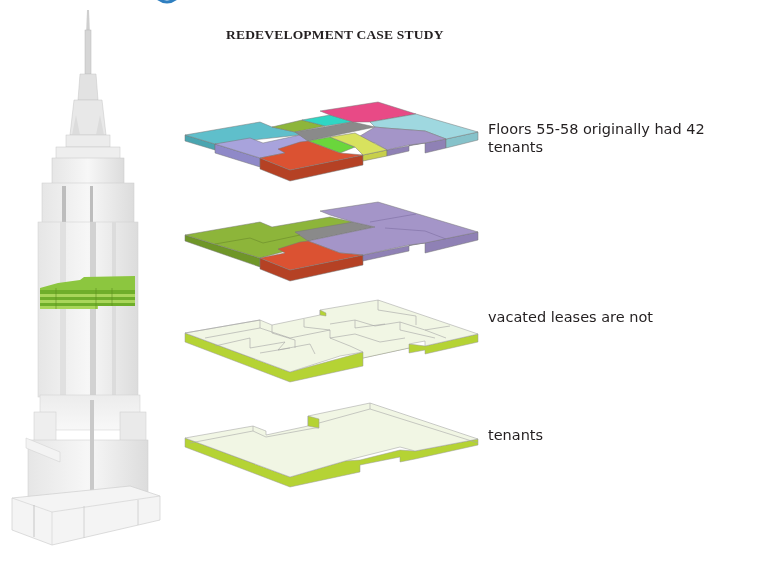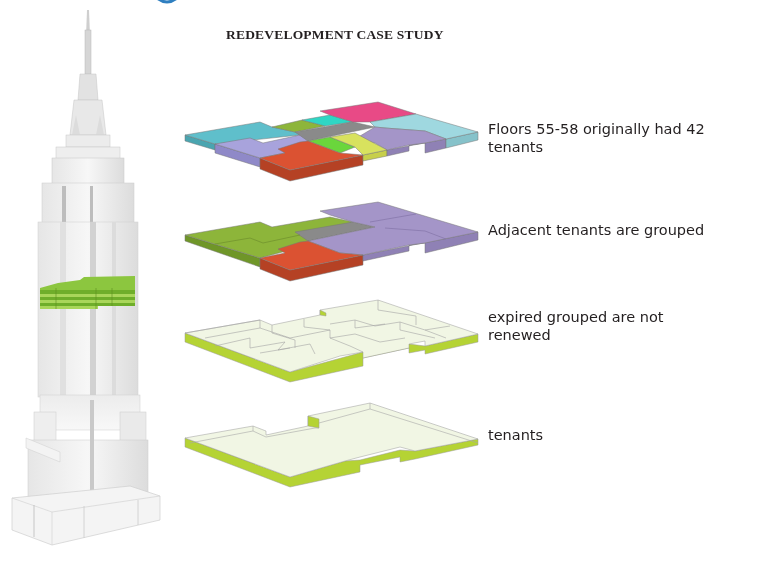--- a/index.html
+++ b/index.html
@@ -169,21 +169,19 @@
     <line x1="190" y1="8" x2="190" y2="14"></line>
     <line x1="73" y1="31" x2="73" y2="36"></line>
   </g>
 </svg>
 
 <div class="caption" style="top:120px">
   <div>Floors 55-58 originally had 42</div>
   <div>tenants</div>
 </div>
 <div class="caption" style="top:221px">
-  <div>Adjacent tenants are grouped</div>
 </div>
 <div class="caption" style="top:308px">
-  <div>expired grouped are not</div>
-  <div>renewed</div>
+  <div>vacated leases are not</div>
 </div>
 <div class="caption" style="top:426px">
   <div>tenants</div>
 </div>
 
 </body></html>

